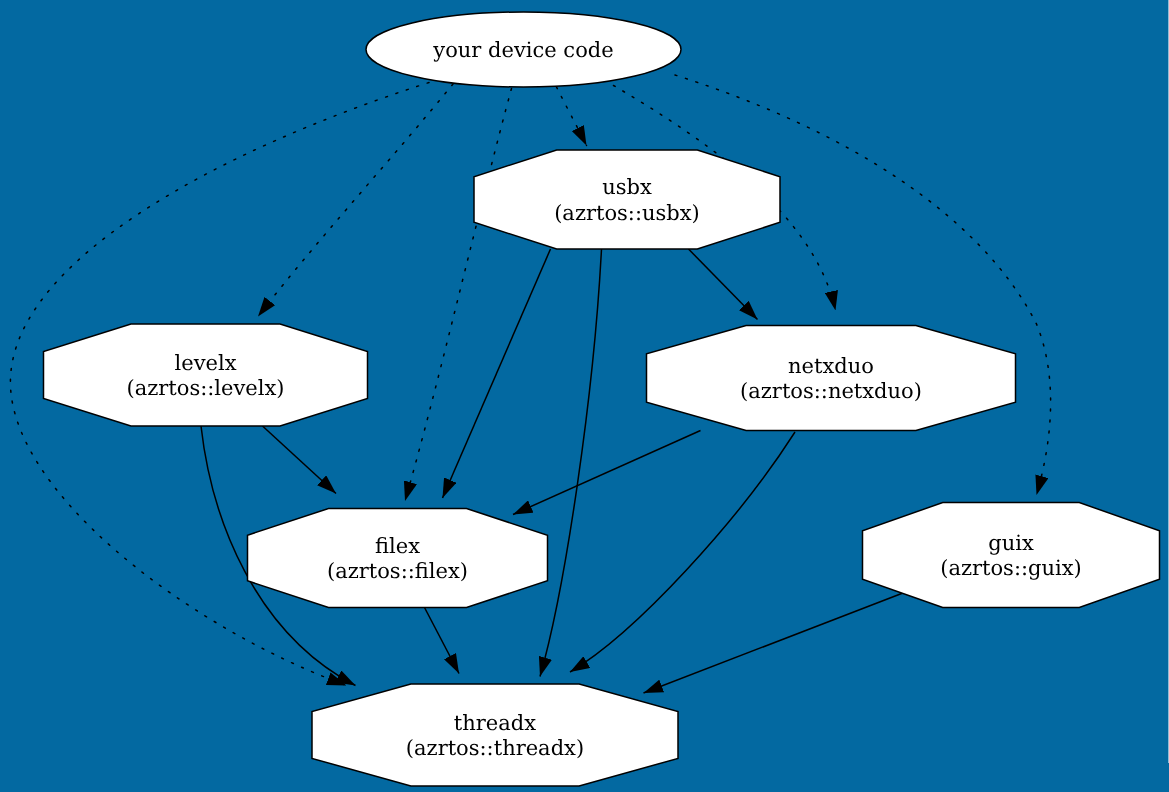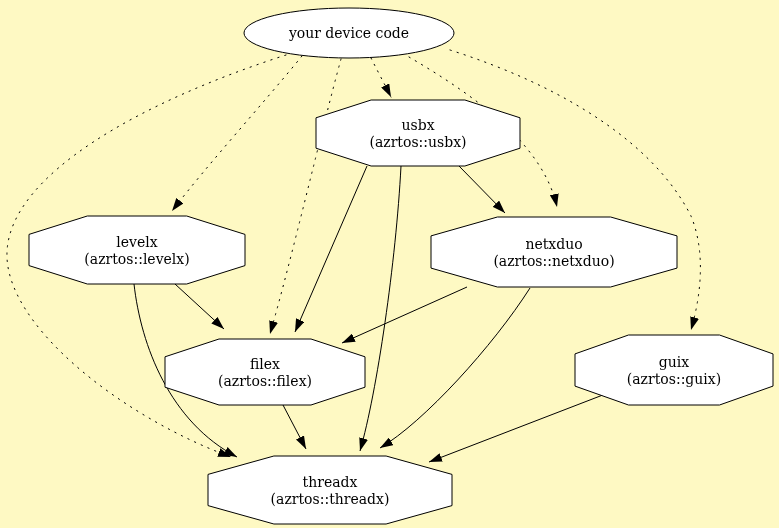--- a/index.html
+++ b/index.html
@@ -1,20 +1,20 @@
 <!DOCTYPE html>
 <html><head>
 <meta charset="utf-8">
 <style>
   html, body { margin: 0; padding: 0; background: #ffffff; }
   .page {
     position: relative;
     width: 779px;
     height: 528px;
-    background: #fef9c3;
+    background: #0369a1;
     overflow: hidden;
     font-family: "DejaVu Serif", serif;
   }
   svg text {
     font-family: "DejaVu Serif", serif;
     font-size: 14px;
     fill: #000000;
     text-anchor: middle;
   }
   svg .node-shape {

